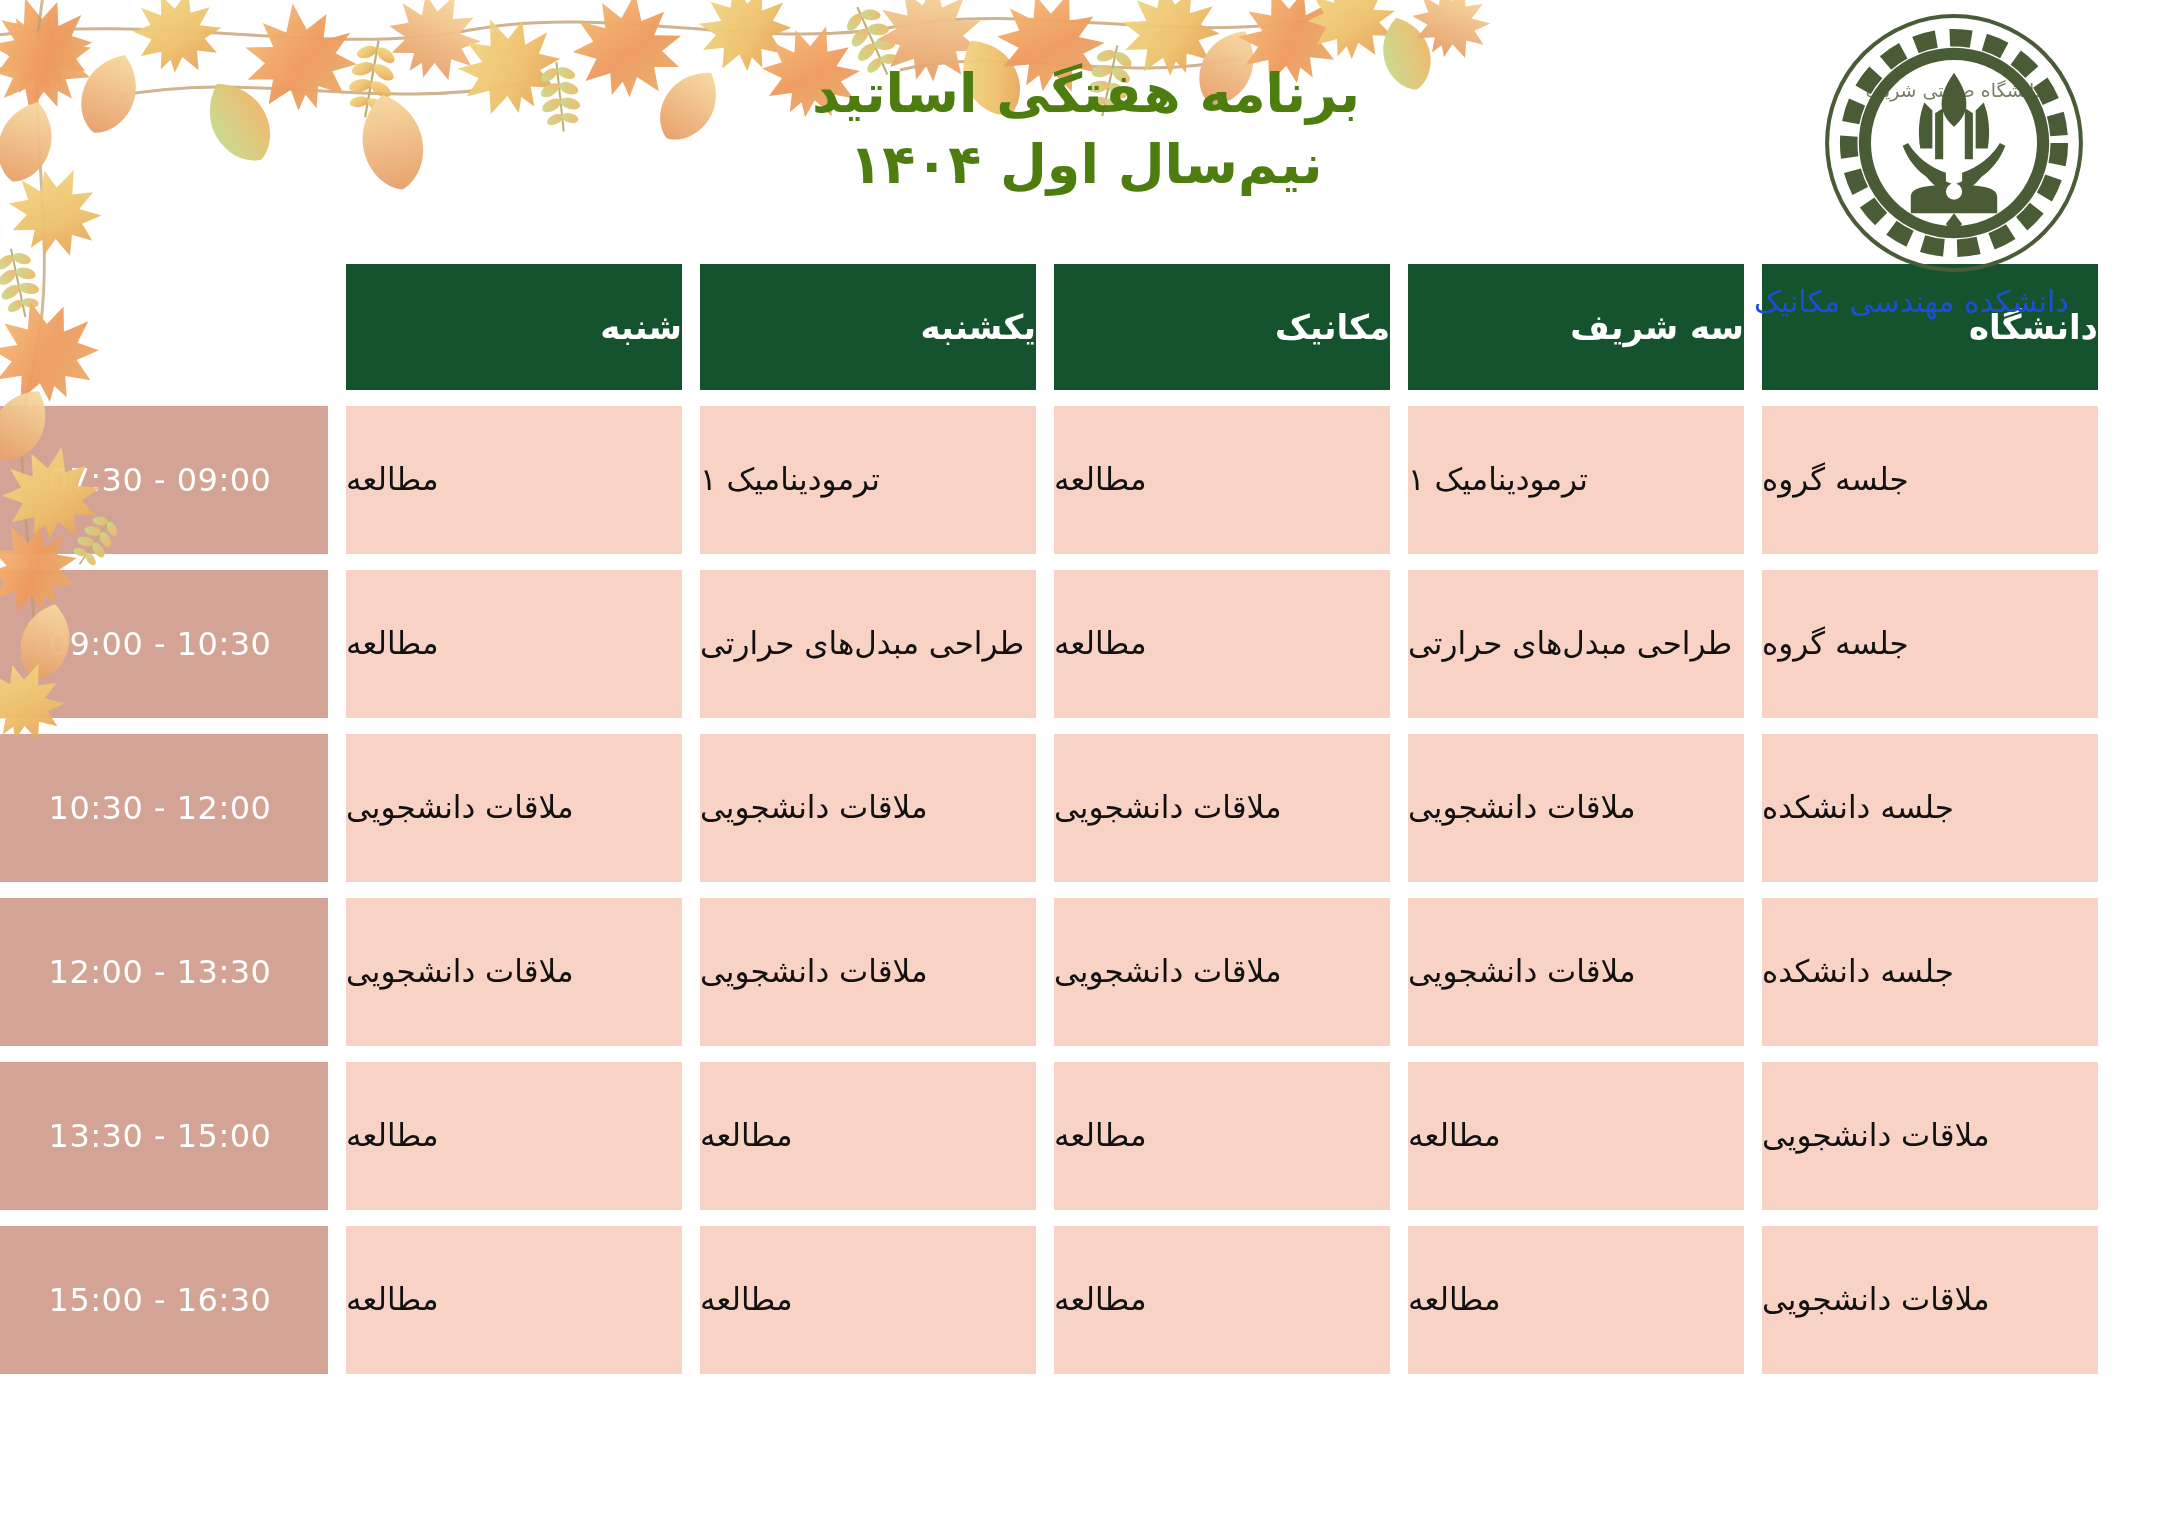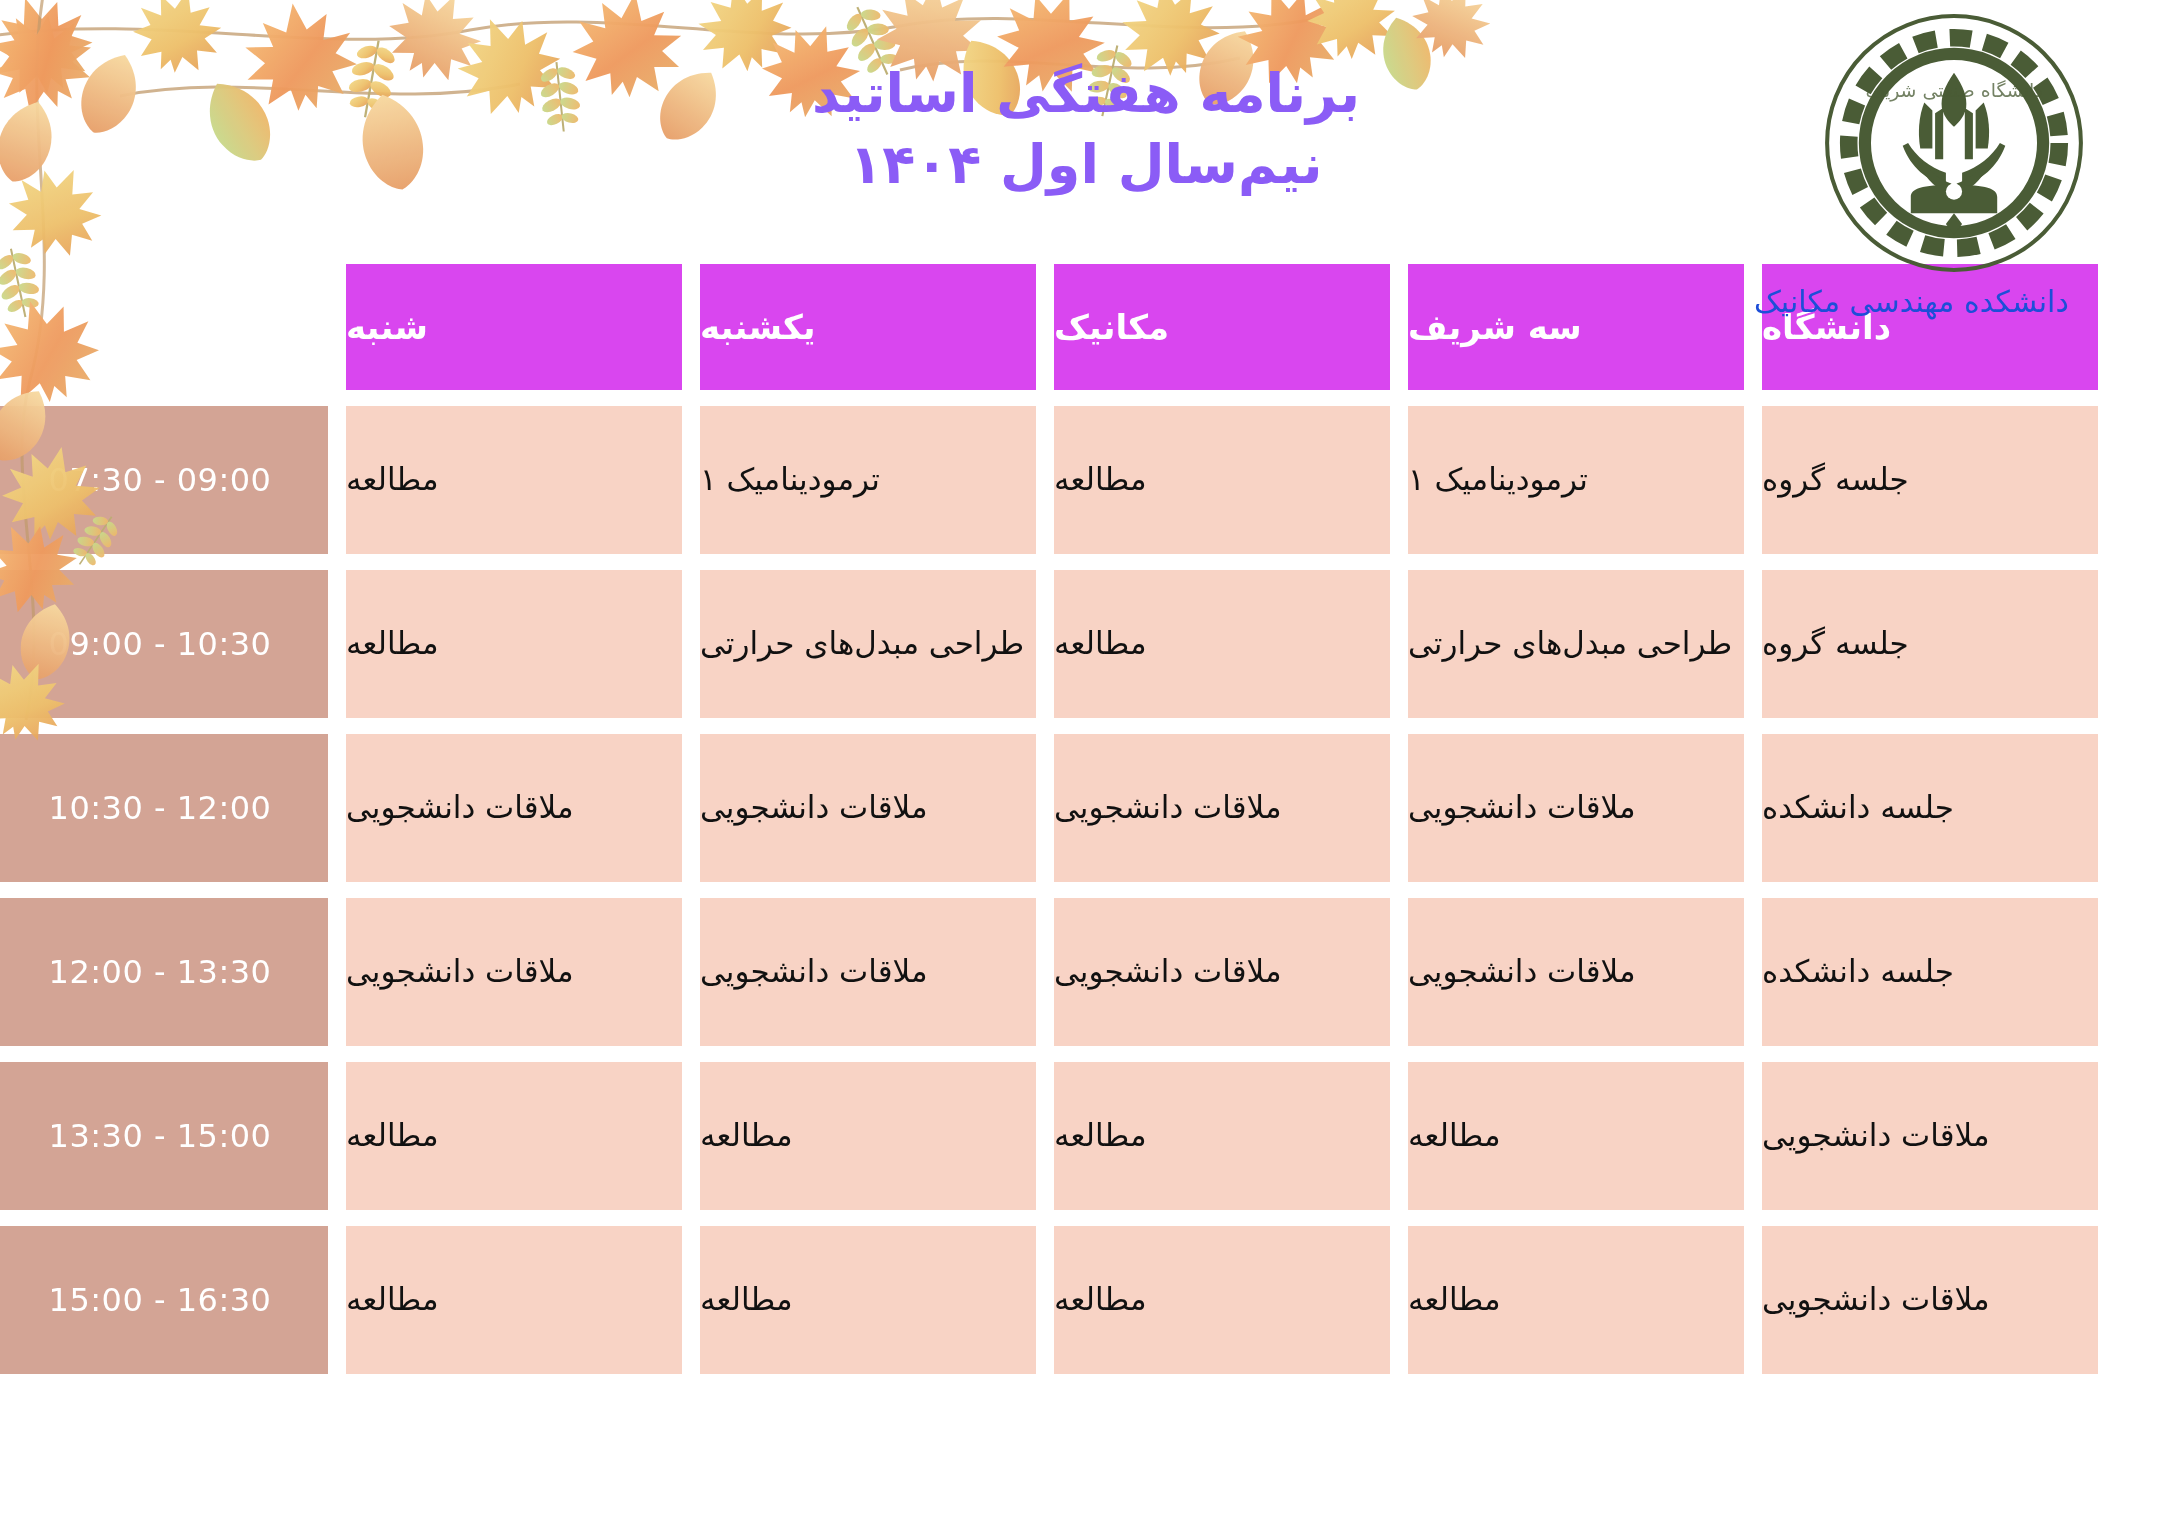--- a/index.html
+++ b/index.html
@@ -42,21 +42,21 @@
     width: 2172px;
     text-align: center;
     z-index: 5;
     pointer-events: none;
   }
   #title-block .tline {
     font-family: "DejaVu Sans", "Liberation Sans", sans-serif;
     font-weight: bold;
     font-size: 54px;
     line-height: 1.32;
-    color: #8b5cf6;
+    color: #4d7c0f;
     letter-spacing: 0px;
     direction: rtl;
   }
 
   #brand {
     position: absolute;
     top: 8px;
     right: 18px;
     width: 400px;
     z-index: 6;
@@ -91,27 +91,27 @@
   }
   #schedule col.c-time  { width: 336px; }
   #schedule col.c-day   { width: 336px; }
 
   #schedule th, #schedule td {
     padding: 0;
     margin: 0;
   }
 
   .hdr-day {
-    background: #d946ef;
+    background: #14532d;
     color: #ffffff;
     font-size: 34px;
     font-weight: bold;
     height: 126px;
     vertical-align: middle;
-    text-align: left;
+    text-align: right;
     direction: rtl;
   }
   .hdr-blank {
     background: transparent;
     height: 126px;
   }
 
   .time-cell {
     background: #d3a495;
     color: #ffffff;

